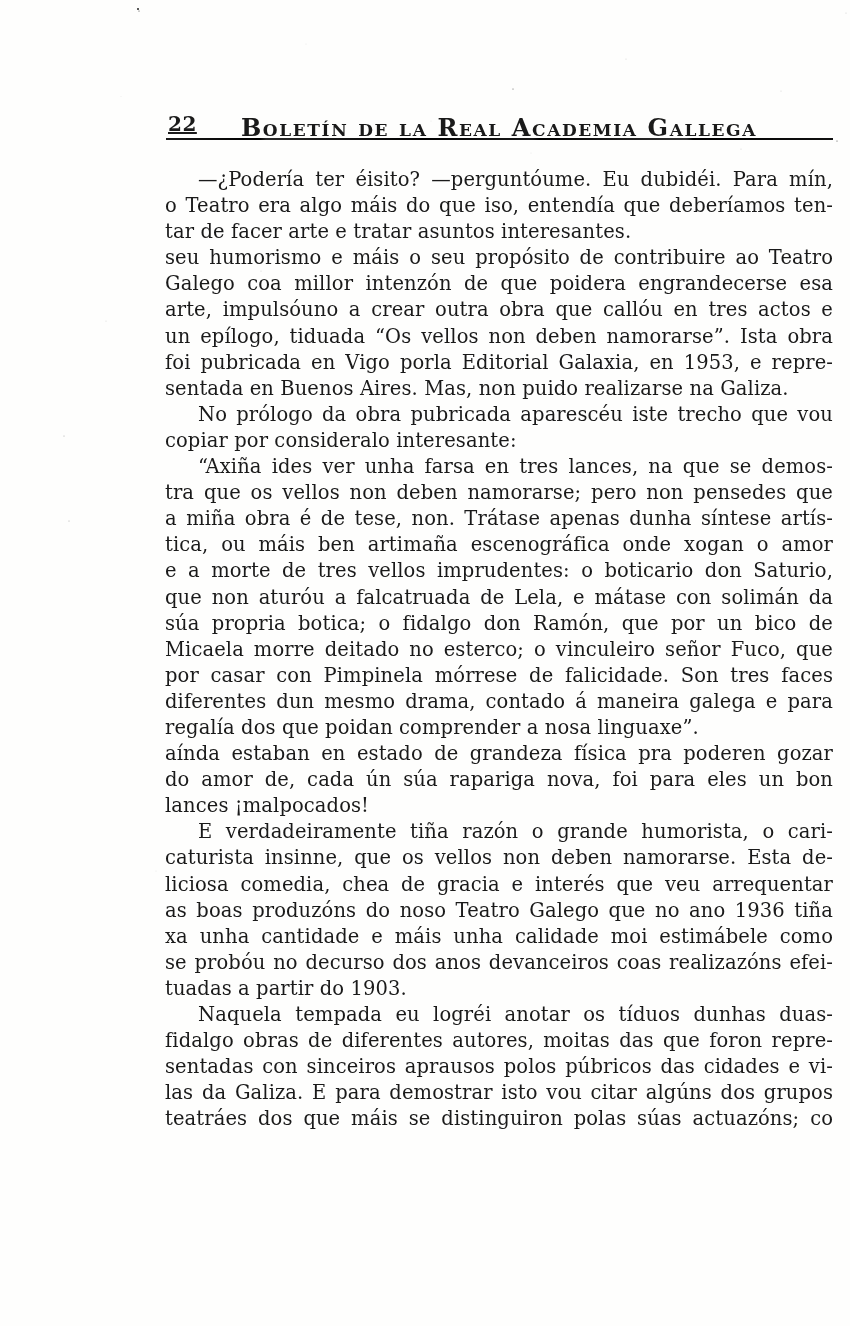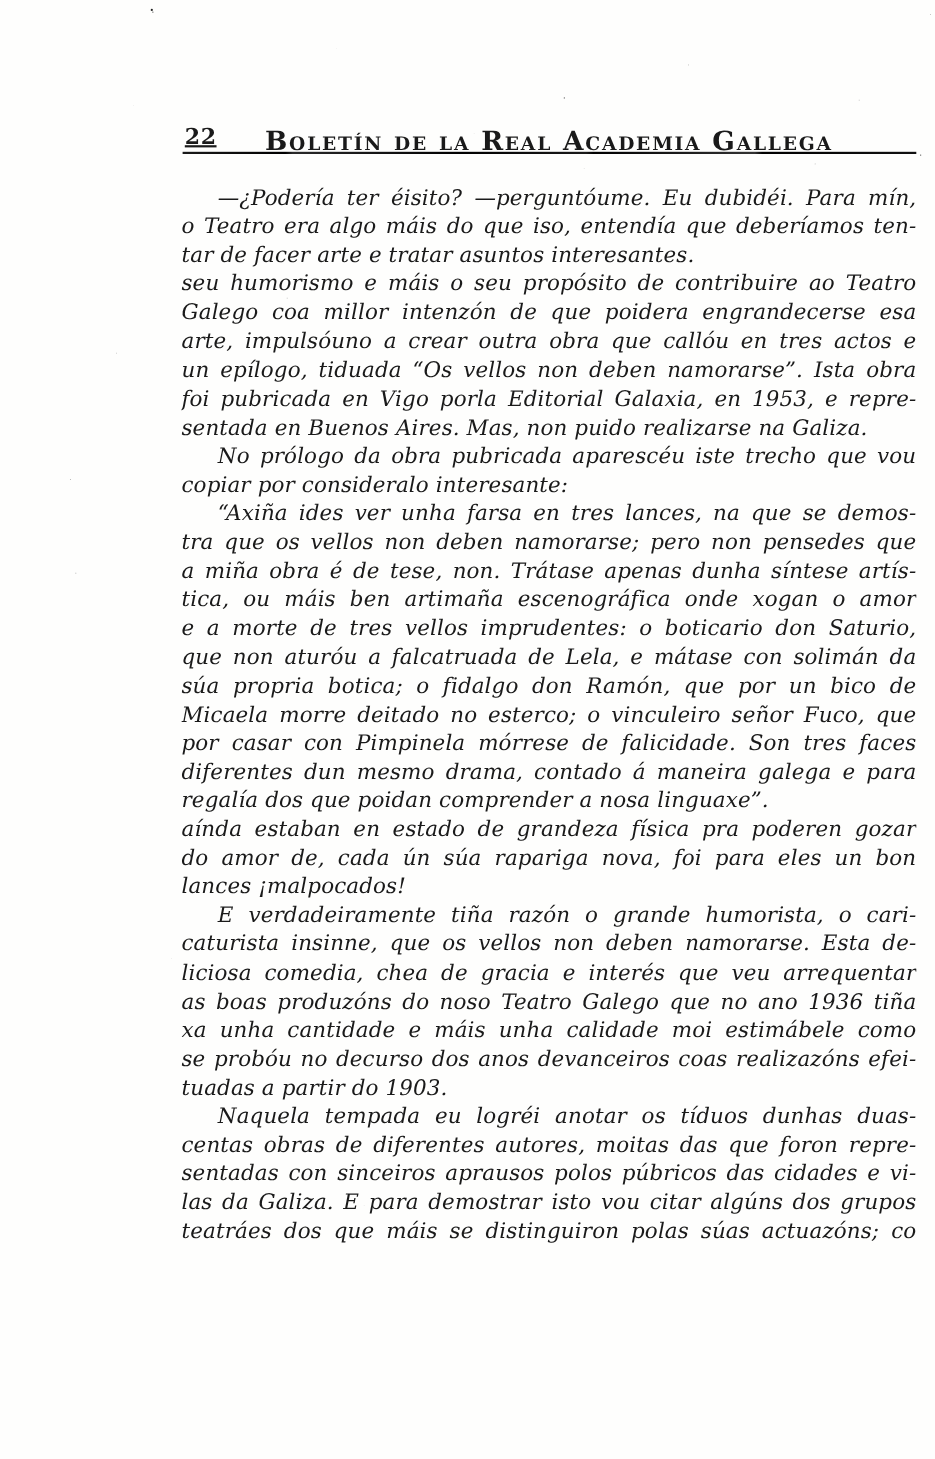--- a/index.html
+++ b/index.html
@@ -93,21 +93,20 @@
   .paragraph { margin: 0; }
   .line {
     height: 26.1px;
     line-height: 26.1px;
     font-size: 19.5px;
     text-align: justify;
     text-align-last: justify;
     overflow: hidden;
     white-space: normal;
     letter-spacing: 0.1px;
-    font-style: italic;
   }
   .line.first { padding-left: 33px; }
   .line.plast { text-align-last: left; }
 </style>
 </head>
 <body>
 
 <div class="page">
   <div class="noise"></div>
 
@@ -158,19 +157,19 @@
         <div class="line first">E verdadeiramente tiña razón o grande humorista, o cari-</div>
         <div class="line">caturista insinne, que os vellos non deben namorarse. Esta de-</div>
         <div class="line">liciosa comedia, chea de gracia e interés que veu arrequentar</div>
         <div class="line">as boas produzóns do noso Teatro Galego que no ano 1936 tiña</div>
         <div class="line">xa unha cantidade e máis unha calidade moi estimábele como</div>
         <div class="line">se probóu no decurso dos anos devanceiros coas realizazóns efei-</div>
         <div class="line plast">tuadas a partir do 1903.</div>
       </div>
       <div class="paragraph">
         <div class="line first">Naquela tempada eu logréi anotar os tíduos dunhas duas-</div>
-        <div class="line">centas obras de diferentes autores, moitas das que foron repre-</div>
+        <div class="line">fidalgo obras de diferentes autores, moitas das que foron repre-</div>
         <div class="line">sentadas con sinceiros aprausos polos púbricos das cidades e vi-</div>
         <div class="line">las da Galiza. E para demostrar isto vou citar algúns dos grupos</div>
         <div class="line">teatráes dos que máis se distinguiron polas súas actuazóns; co</div>
       </div>
     </div>
 </div>
 
 </body></html>

